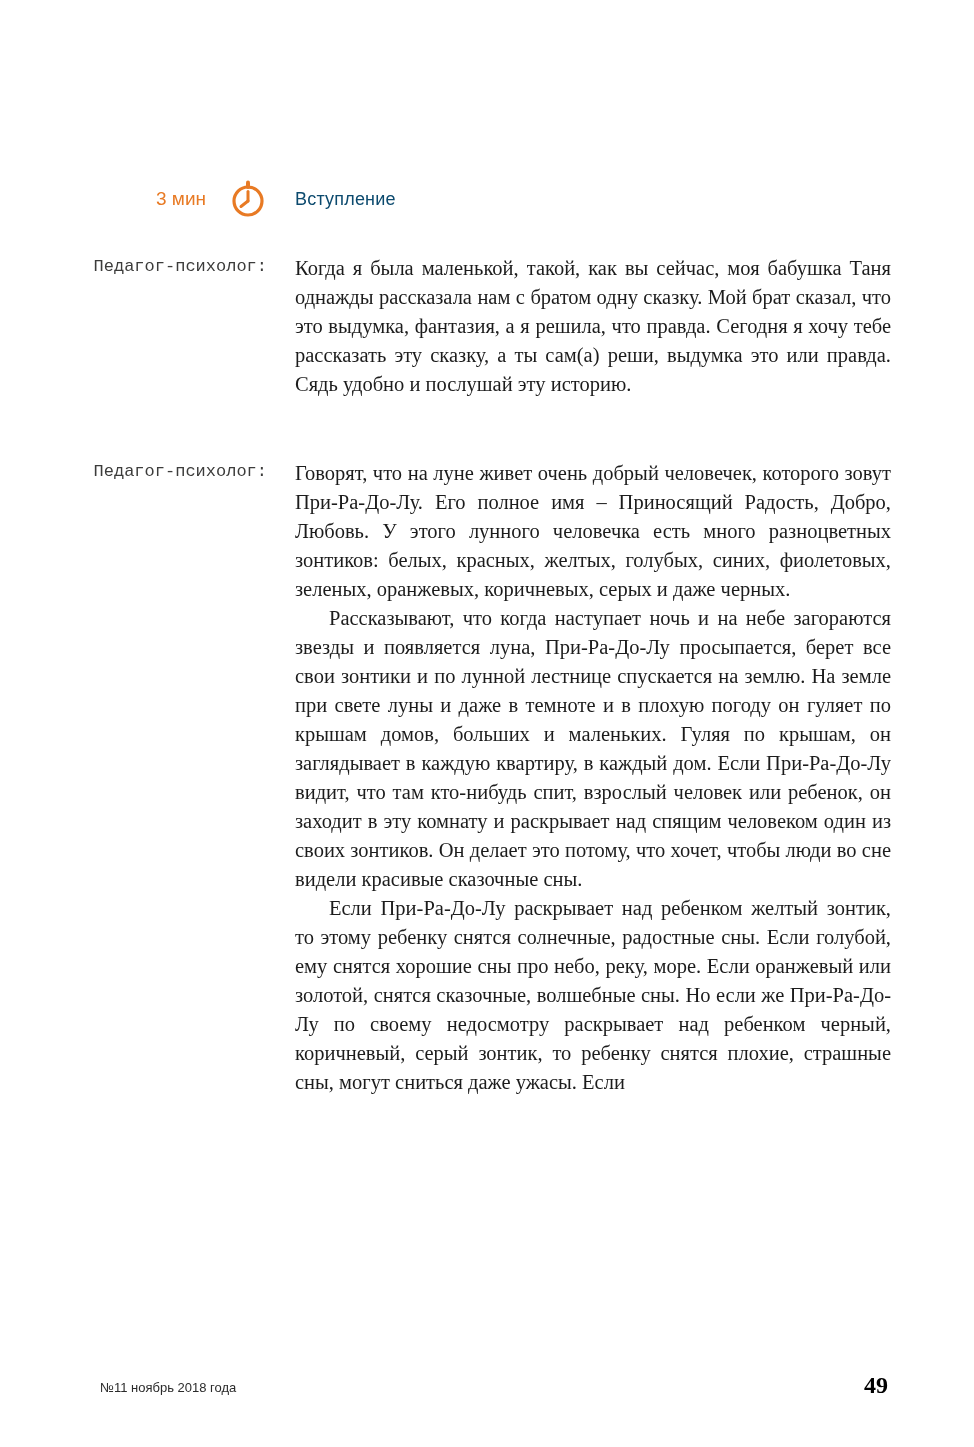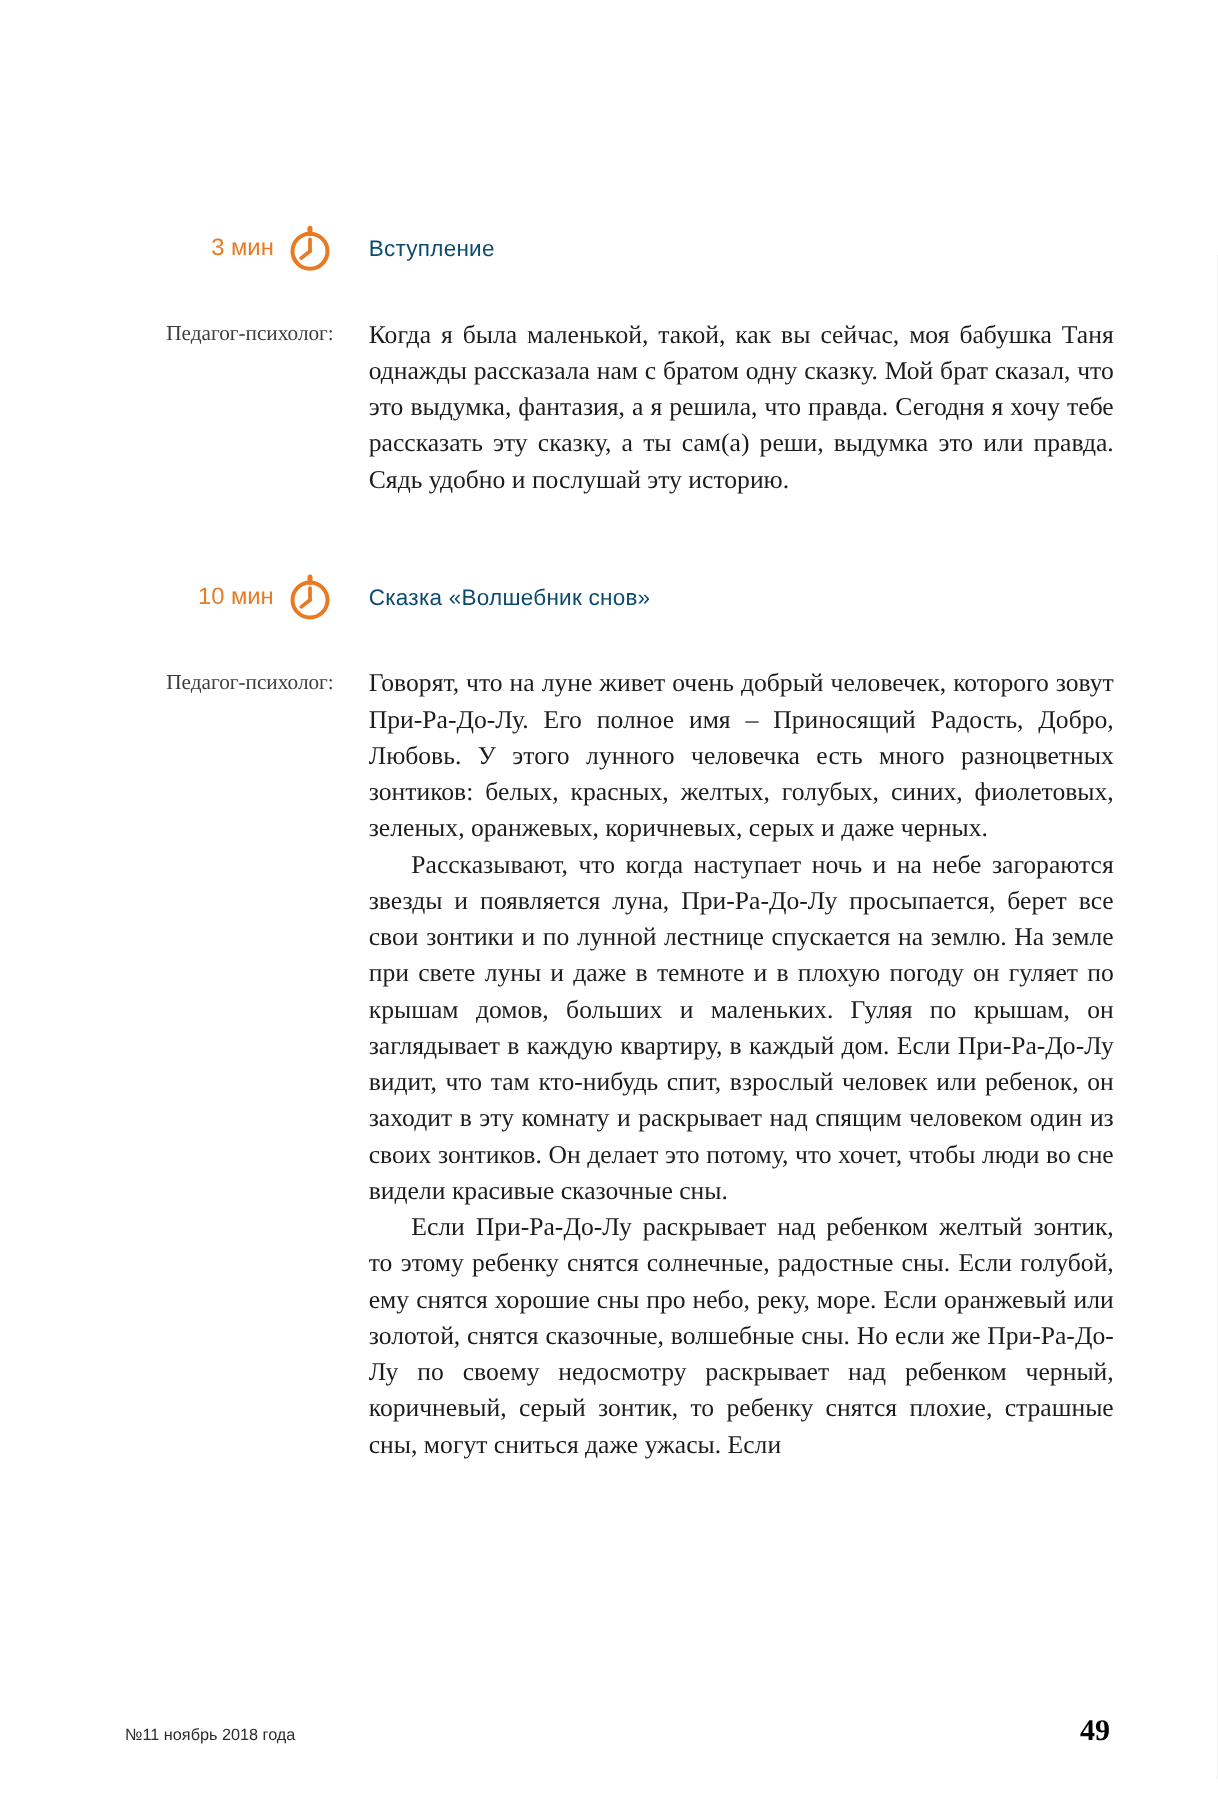--- a/index.html
+++ b/index.html
@@ -32,21 +32,21 @@
     width: 267px;
     flex: 0 0 267px;
     display: flex;
     justify-content: flex-end;
     align-items: center;
   }
   .time-label {
     font-family: "Liberation Sans", sans-serif;
     font-size: 19px;
     color: #e87a24;
-    margin-right: 10px;
+    margin-right: 23px;
     white-space: nowrap;
   }
   .clock-icon {
     width: 38px;
     height: 38px;
     display: block;
   }
   .section-title {
     margin: 0 0 0 28px;
     font-family: "Liberation Sans", sans-serif;
@@ -56,21 +56,21 @@
     letter-spacing: 0.2px;
   }
   .section-body {
     display: flex;
     align-items: flex-start;
   }
   .speaker {
     width: 267px;
     flex: 0 0 267px;
     text-align: right;
-    font-family: Liberation Serif, serif;
+    font-family: Liberation Mono, monospace;
     font-size: 17px;
     color: #3c3c3b;
     padding-top: 3px;
     white-space: nowrap;
   }
   .paragraphs {
     margin-left: 28px;
     width: 596px;
     font-size: 20.5px;
     line-height: 29px;
@@ -130,32 +130,20 @@
       </div>
       <div class="section-body">
         <div class="speaker">Педагог-психолог:</div>
         <div class="paragraphs">
           <p>Когда я была маленькой, такой, как вы сейчас, моя бабушка Таня однажды рассказала нам с братом одну сказку. Мой брат сказал, что это выдумка, фантазия, а я решила, что правда. Сегодня я хочу тебе рассказать эту сказку, а ты сам(а) реши, выдумка это или правда. Сядь удобно и послушай эту историю.</p>
         </div>
       </div>
     </div>
 
     <div class="section">
-      <div class="section-header">
-        <div class="left-col">
-          <span class="time-label">10 мин</span>
-          <svg class="clock-icon" viewBox="0 0 38 38" aria-hidden="true">
-            <circle cx="19" cy="21" r="14" fill="none" stroke="#e87a24" stroke-width="3.2"></circle>
-            <line x1="19" y1="2.5" x2="19" y2="7" stroke="#e87a24" stroke-width="4" stroke-linecap="round"></line>
-            <line x1="19" y1="21" x2="19" y2="11.5" stroke="#e87a24" stroke-width="3" stroke-linecap="round"></line>
-            <line x1="19" y1="21" x2="12" y2="26.5" stroke="#e87a24" stroke-width="3" stroke-linecap="round"></line>
-          </svg>
-        </div>
-        <h2 class="section-title">Сказка «Волшебник снов»</h2>
-      </div>
       <div class="section-body">
         <div class="speaker">Педагог-психолог:</div>
         <div class="paragraphs">
           <p>Говорят, что на луне живет очень добрый человечек, которого зовут При-Ра-До-Лу. Его полное имя – Приносящий Радость, Добро, Любовь. У этого лунного человечка есть много разноцветных зонтиков: белых, красных, желтых, голубых, синих, фиолетовых, зеленых, оранжевых, коричневых, серых и даже черных.</p>
           <p class="indent">Рассказывают, что когда наступает ночь и на небе загораются звезды и появляется луна, При-Ра-До-Лу просыпается, берет все свои зонтики и по лунной лестнице спускается на землю. На земле при свете луны и даже в темноте и в плохую погоду он гуляет по крышам домов, больших и маленьких. Гуляя по крышам, он заглядывает в каждую квартиру, в каждый дом. Если При-Ра-До-Лу видит, что там кто-нибудь спит, взрослый человек или ребенок, он заходит в эту комнату и раскрывает над спящим человеком один из своих зонтиков. Он делает это потому, что хочет, чтобы люди во сне видели красивые сказочные сны.</p>
           <p class="indent">Если При-Ра-До-Лу раскрывает над ребенком желтый зонтик, то этому ребенку снятся солнечные, радостные сны. Если голубой, ему снятся хорошие сны про небо, реку, море. Если оранжевый или золотой, снятся сказочные, волшебные сны. Но если же При-Ра-До-Лу по своему недосмотру раскрывает над ребенком черный, коричневый, серый зонтик, то ребенку снятся плохие, страшные сны, могут сниться даже ужасы. Если</p>
         </div>
       </div>
     </div>
 

